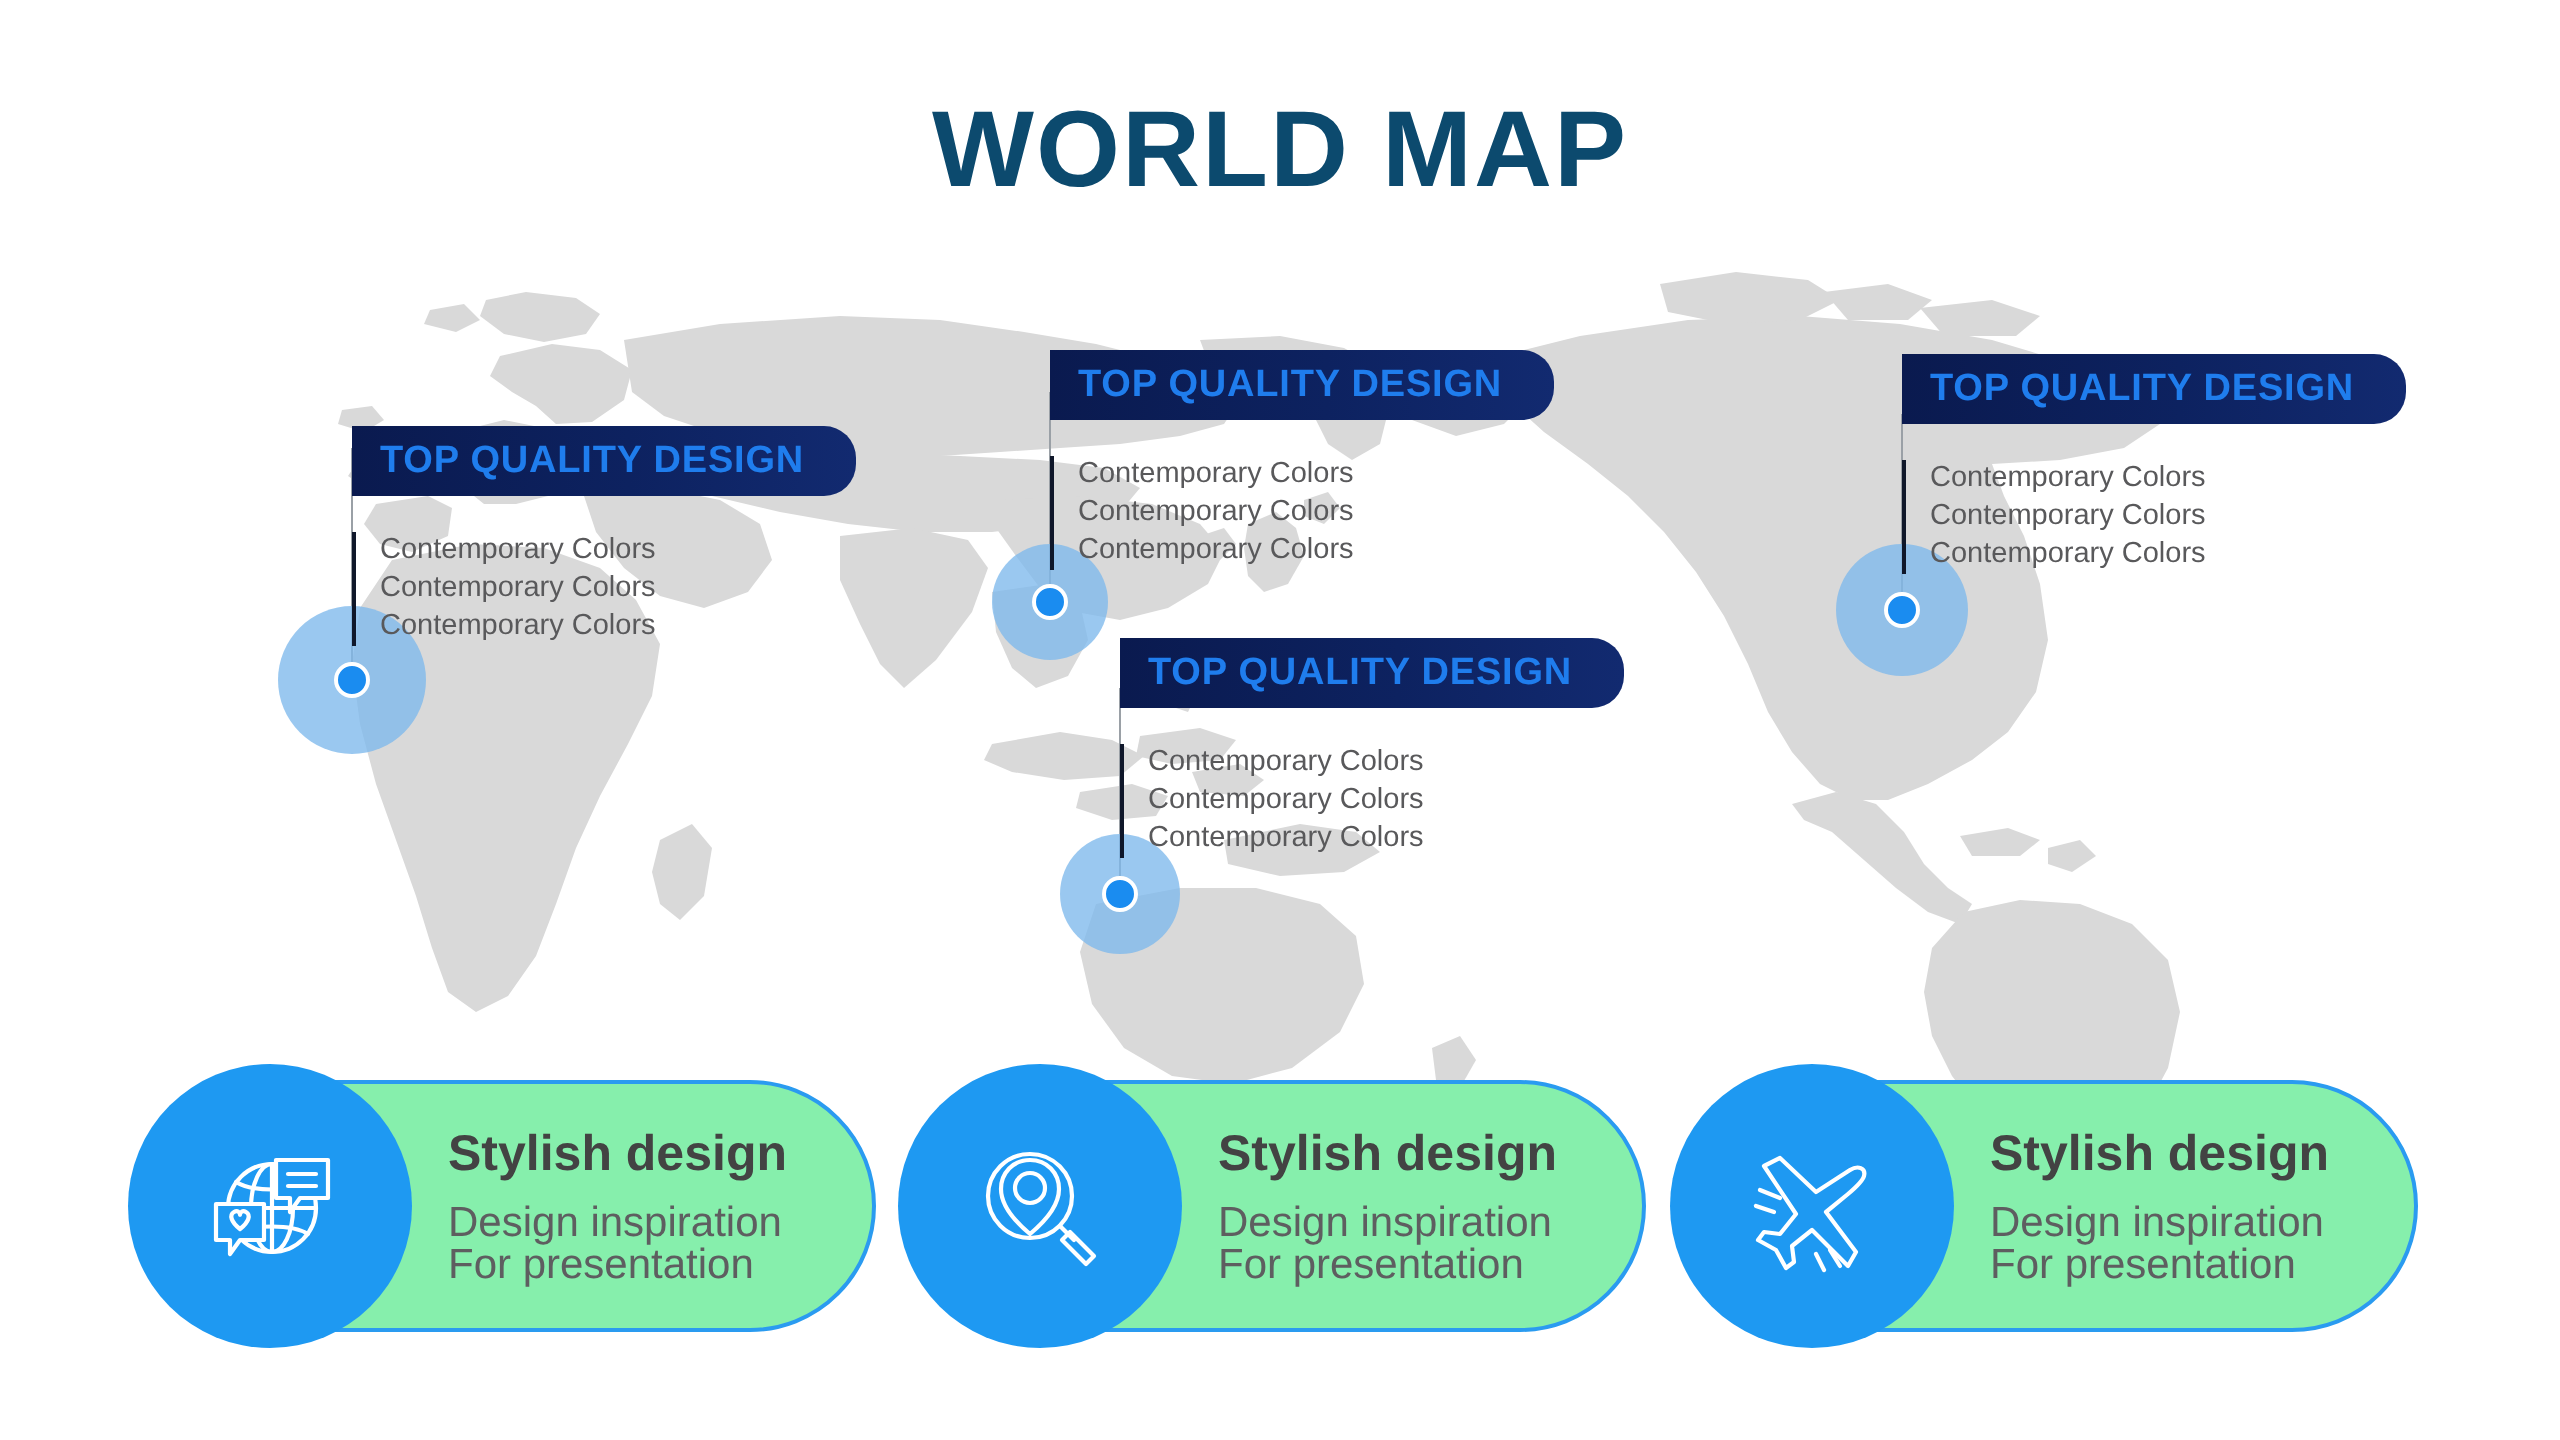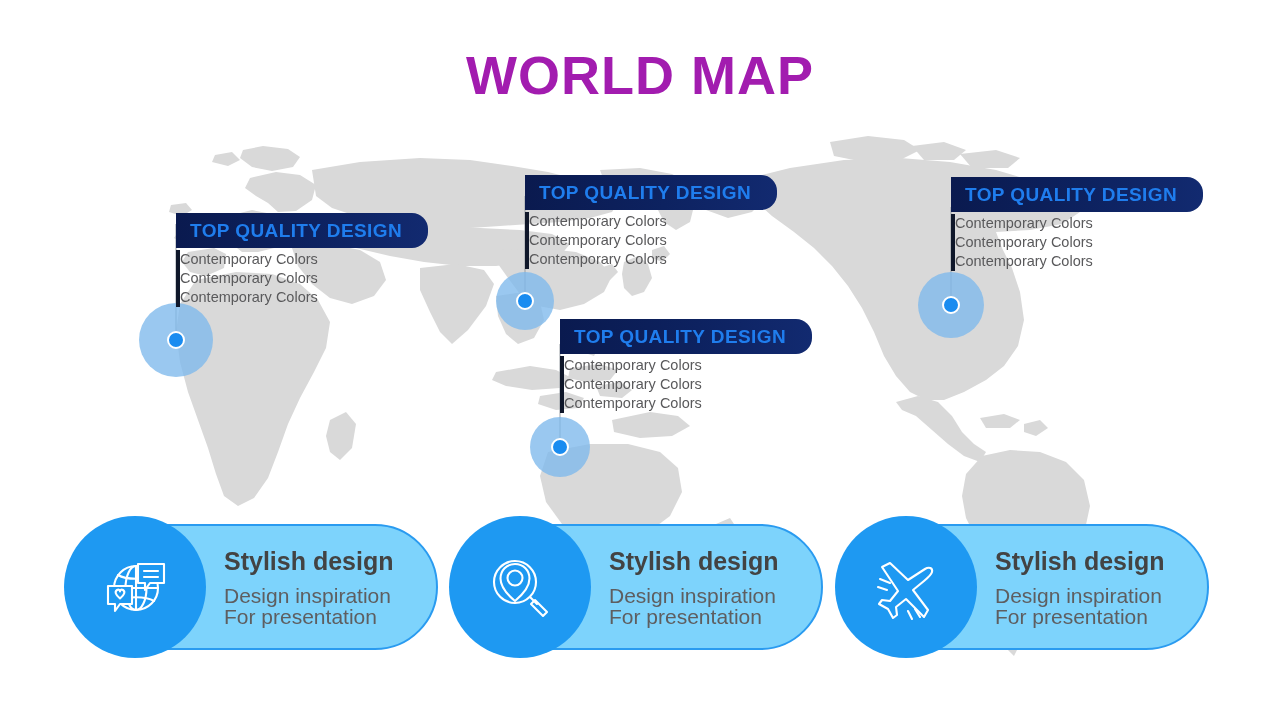--- a/index.html
+++ b/index.html
@@ -22,21 +22,21 @@
   
   #page-title {
     position: absolute;
     top: 48px;
     left: 0;
     width: 1280px;
     text-align: center;
     font-size: 54px;
     font-weight: bold;
     letter-spacing: 1px;
-    color: #a21caf;
+    color: #0c4a6e;
     line-height: 1.0;
   }
 
   
   #map-layer {
     position: absolute;
     left: 0;
     top: 120;
     width: 1280px;
     height: 720px;
@@ -84,41 +84,43 @@
     color: #1f7ded;
     font-size: 19px;
     font-weight: bold;
     letter-spacing: 0.4px;
     padding: 8px 26px 8px 14px;
     border-radius: 0 16px 16px 0;
     white-space: nowrap;
     line-height: 1;
   }
   .callout-body {
-    margin-top: 2px;
-    border-left: 4px solid #0f172a;
+    padding-left: 12px;
+    margin-top: 18px;
+    border-left: 2px solid #0f172a;
   }
   .callout-line {
     font-size: 14.5px;
     color: #59595b;
     line-height: 19px;
     white-space: nowrap;
   }
 
   
   .info-card {
     position: absolute;
     width: 366px;
     height: 126px;
     border: 2.5px solid #2a9bf0;
     border-radius: 63px;
-    background: #7dd3fc;
+    background: #86efac;
     box-sizing: border-box;
     display: flex;
     align-items: center;
+    margin-top: 16px;
   }
   .card-icon-circle {
     position: absolute;
     left: -10px;
     top: -10px;
     width: 142px;
     height: 142px;
     border-radius: 50%;
     background: #1e99f2;
     display: flex;

